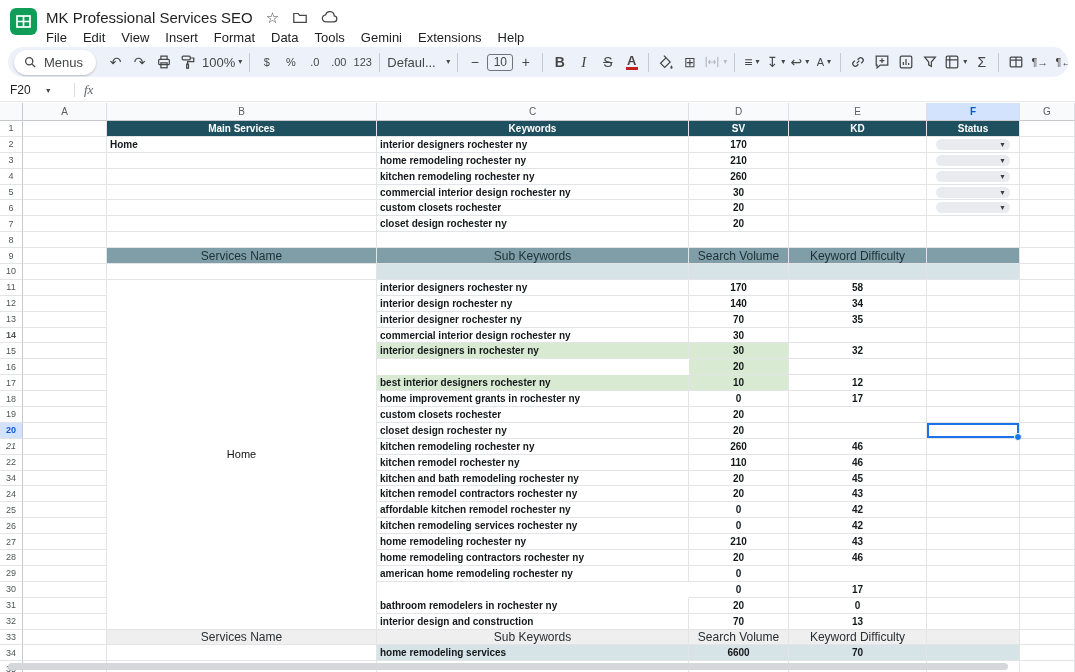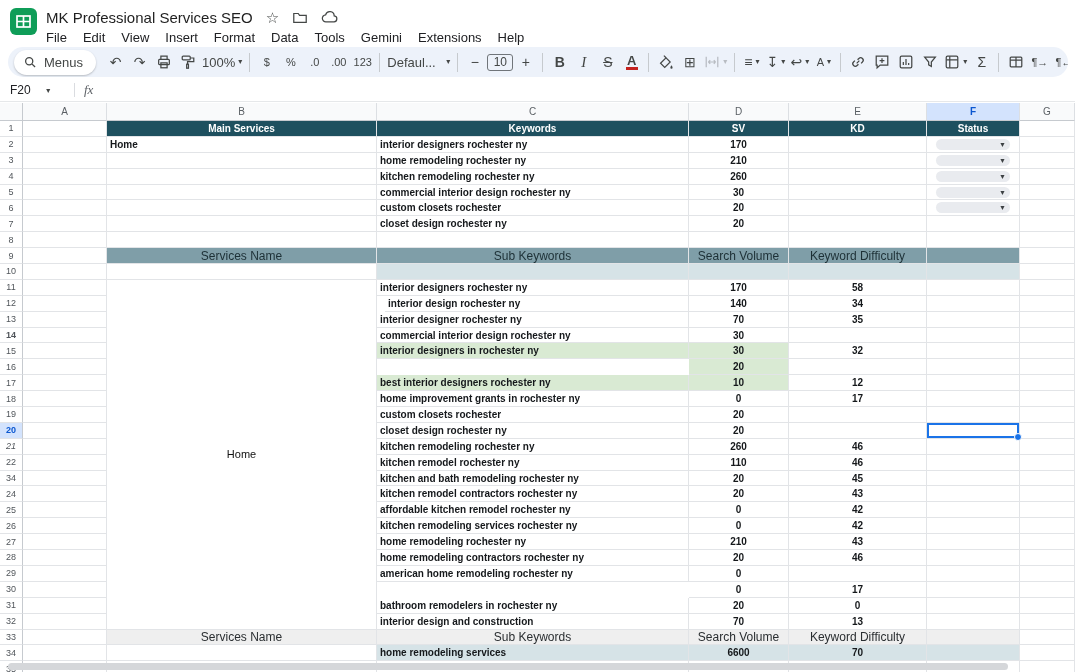--- a/index.html
+++ b/index.html
@@ -421,21 +421,21 @@
       <div class="bmerge" style="grid-area: 12 / 3 / 34;">
         <div>Home</div>
       </div>
       <div class="cell" style="grid-area: 12 / 4;">interior designers rochester ny</div>
       <div class="cell num" style="grid-area: 12 / 5;">170</div>
       <div class="cell num" style="grid-area: 12 / 6;">58</div>
       <div class="cell ctr" style="grid-area: 12 / 7;"></div>
       <div class="cell" style="grid-area: 12 / 8;"></div>
       <div class="rowhdr" style="grid-area: 13 / 1;">12</div>
       <div class="cell" style="grid-area: 13 / 2;"></div>
-      <div class="cell" style="grid-area: 13 / 4; margin-left: 8px;">interior design rochester ny</div>
+      <div class="cell" style="grid-area: 13 / 4;">interior design rochester ny</div>
       <div class="cell num" style="grid-area: 13 / 5;">140</div>
       <div class="cell num" style="grid-area: 13 / 6;">34</div>
       <div class="cell ctr" style="grid-area: 13 / 7;"></div>
       <div class="cell" style="grid-area: 13 / 8;"></div>
       <div class="rowhdr" style="grid-area: 14 / 1;">13</div>
       <div class="cell" style="grid-area: 14 / 2;"></div>
       <div class="cell" style="grid-area: 14 / 4;">interior designer rochester ny</div>
       <div class="cell num" style="grid-area: 14 / 5;">70</div>
       <div class="cell num" style="grid-area: 14 / 6;">35</div>
       <div class="cell ctr" style="grid-area: 14 / 7;"></div>

